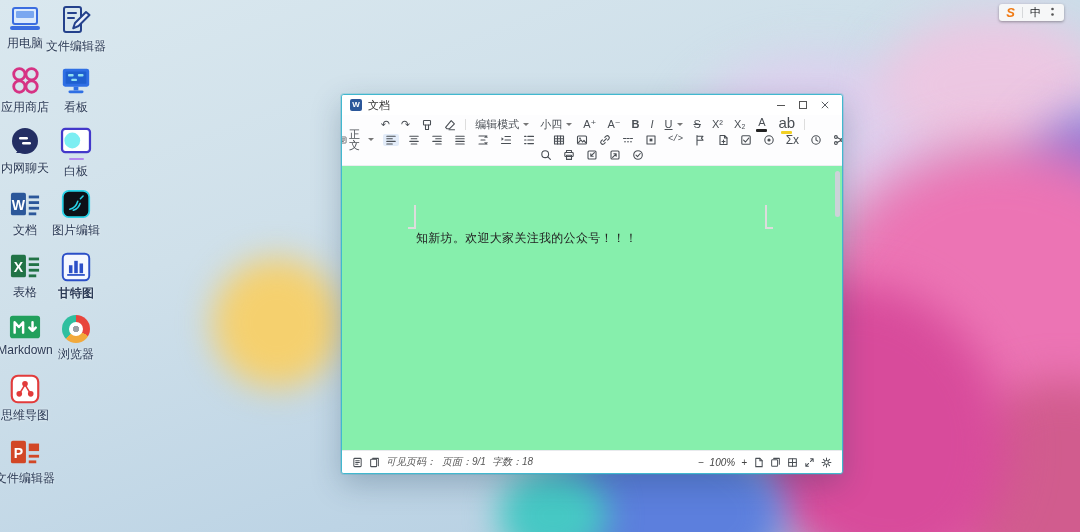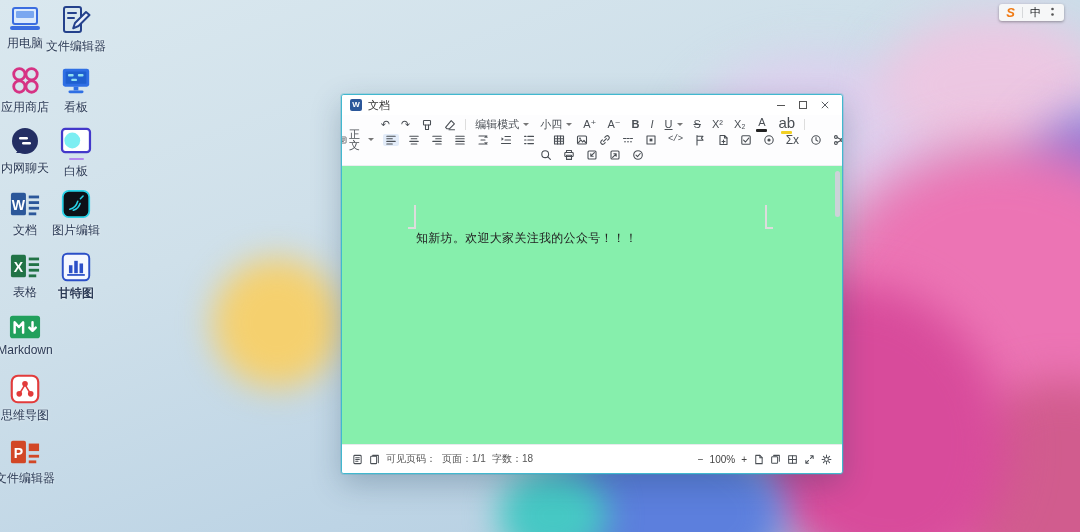--- a/index.html
+++ b/index.html
@@ -65,22 +65,22 @@
   .cbar.black { background:#222; } .cbar.yellow { background:#f2d024; }
   .codeglyph { font-size:9px; letter-spacing:-.5px; font-family:"Liberation Mono","DejaVu Sans Mono",monospace; }
 
   .docarea { flex:1; position:relative; background:#86efac; }
   .mark { position:absolute; width:8px; height:24px; top:39px; }
   .mark.l { left:66px; border-right:2px solid #dcdcdc; border-bottom:2px solid #dcdcdc; }
   .mark.r { left:423px; border-left:2px solid #dcdcdc; border-bottom:2px solid #dcdcdc; }
   .doctext { position:absolute; left:74px; top:64px; font-size:12px; color:#222; letter-spacing:.3px; }
   .vscroll { position:absolute; right:2px; top:5px; width:5px; height:46px; background:#ccd2d8; border-radius:3px; }
 
-  .statusbar { height:29px; flex:none; border-top:1px solid #e8eaed; display:flex; align-items:center;
-    padding:3px 10px; font-size:10px; color:#555; position:relative; background:#fff; }
+  .statusbar { height:23px; flex:none; border-top:1px solid #e8eaed; display:flex; align-items:center;
+    padding:3px 10px; font-size:10px; color:#555; position:relative; background:#fff;font-style:italic; }
   .sb-left { display:flex; align-items:center; gap:6px; }
   .sb-center { position:absolute; left:0; right:0; text-align:center; pointer-events:none; }
   .sb-right { margin-left:auto; display:flex; align-items:center; gap:6px; }
   .sb-right .i, .sb-left .i { width:11px; height:11px; }
   .zoomtxt { font-size:10px; color:#444; }
 </style>
 </head>
 <body>
 
 <div class="screen">
@@ -250,20 +250,24 @@
       <rect x="2" y="2" width="30" height="30" rx="5" fill="#f4f7ff" stroke="#2b4fc7" stroke-width="2.2"></rect>
       <rect x="9" y="15" width="4" height="9" fill="#2b4fc7"></rect>
       <rect x="15" y="10" width="4" height="14" fill="#2b4fc7"></rect>
       <rect x="21" y="13" width="4" height="11" fill="#2b4fc7"></rect>
       <rect x="7" y="25" width="20" height="2" fill="#2b4fc7"></rect>
         </svg>
       </span>
     <span class="lbl">甘特图</span>
   </div>
 
+  <div class="dicon" style="left:47px; top:315px;">
+    <span class="browser-ico"></span>
+    <span class="lbl">浏览器</span>
+  </div>
 
   <div class="ime">
     <span class="slogo">S</span>
     <span class="idiv"></span>
     <span class="lang">中</span>
     <span><svg width="9" height="12" viewBox="0 0 9 12">
       <circle cx="4.5" cy="3" r="1.3" fill="#555"></circle>
           <circle cx="4.5" cy="8.5" r="1.3" fill="#555"></circle>
         </svg></span>
   </div>
@@ -533,21 +537,21 @@
               <path d="M4 4h4M4 6h4M4 8h2.5"></path>
             </svg>
           </span>
         <span>
             <svg class="i" viewBox="0 0 12 12">
               <rect x="1.8" y="2.5" width="6.5" height="8" rx=".8"></rect>
               <path d="M4 1.5h6.2v8"></path>
             </svg>
           </span>
         <span>可见页码：</span>
-        <span>页面：1/1</span>
+        <span>页面：9/1</span>
         <span>字数：18</span>
       </span>
       <span class="sb-right">
         <span class="zoomtxt">−</span>
         <span class="zoomtxt">100%</span>
         <span class="zoomtxt">+</span>
         <span>
             <svg class="i" viewBox="0 0 12 12">
               <path d="M3 1.5h4.5L10 4v6.5H3z"></path>
               <path d="M7.5 1.5V4H10"></path>

